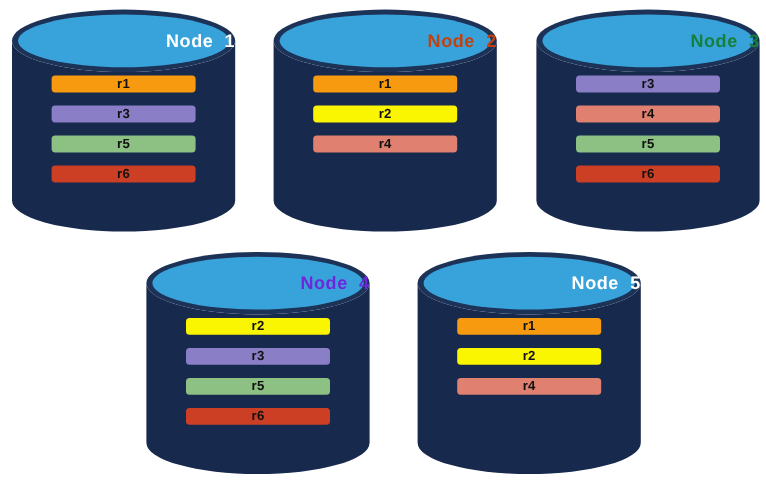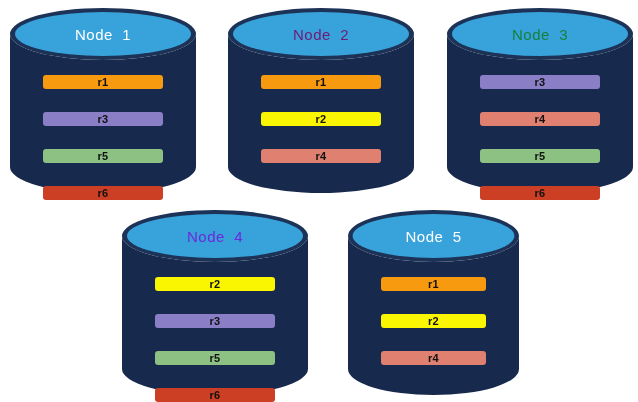--- a/index.html
+++ b/index.html
@@ -34,23 +34,23 @@
     width: 100%;
     height: 100%;
     display: block;
     overflow: visible;
   }
 
   .node-label {
     position: absolute;
     left: 0;
     width: 100%;
-    text-align: center;
+    text-align: right;
     color: #ffffff;
-    font-weight: normal;
+    font-weight: bold;
     font-size: 15px;
     letter-spacing: 0.5px;
     line-height: 1;
     white-space: pre;
     pointer-events: none;
   }
 
   .shard-stack {
     position: absolute;
     left: 0;
@@ -61,21 +61,20 @@
 
   .shard {
     position: relative;
     height: 14px;
     border-radius: 3px;
     margin-bottom: 11px;
     display: flex;
     align-items: center;
     justify-content: center;
     box-sizing: border-box;
-    margin-top: 12px;
   }
   .shard:last-child { margin-bottom: 0; }
 
   .shard-label {
     font-size: 11px;
     font-weight: bold;
     color: #111111;
     line-height: 1;
     letter-spacing: 0.2px;
   }
@@ -105,21 +104,21 @@
           <span class="shard-label" style="color: rgb(17, 17, 17);">r6</span>
         </div>
       </div>
     </div>
     <div class="node" style="left: 228px; top: 8px; width: 186px; height: 185px;">
       <svg class="cyl-svg" viewBox="0 0 186 185" preserveAspectRatio="none">
         <path d="M 0,26 L 0,159 A 93,26 0 0 0 186,159 L 186,26 A 93,26 0 0 1 0,26 Z" fill="#17294C"></path>
         <ellipse cx="93" cy="26" rx="93" ry="26" fill="#1D3257"></ellipse>
         <ellipse cx="93" cy="26" rx="88" ry="22" fill="#38A3DB"></ellipse>
       </svg>
-      <div class="node-label" style="top: 19px; color: #701a75;">Node  2</div>
+      <div class="node-label" style="top: 19px; color: #c2410c;">Node  2</div>
       <div class="shard-stack" style="top: 55px; padding-left: 33px; padding-right: 33px; box-sizing: border-box;">
         <div class="shard" style="background: rgb(248, 154, 16);">
           <span class="shard-label" style="color: rgb(17, 17, 17);">r1</span>
         </div>
         <div class="shard" style="background: rgb(250, 245, 0);">
           <span class="shard-label" style="color: rgb(17, 17, 17);">r2</span>
         </div>
         <div class="shard" style="background: rgb(223, 128, 112);">
           <span class="shard-label" style="color: rgb(17, 17, 17);">r4</span>
         </div>
@@ -162,21 +161,21 @@
           <span class="shard-label" style="color: rgb(17, 17, 17);">r3</span>
         </div>
         <div class="shard" style="background: rgb(140, 193, 131);">
           <span class="shard-label" style="color: rgb(17, 17, 17);">r5</span>
         </div>
         <div class="shard" style="background: rgb(204, 63, 37);">
           <span class="shard-label" style="color: rgb(17, 17, 17);">r6</span>
         </div>
       </div>
     </div>
-    <div class="node" style="left: 348px; top: 210px; width: 171px; height: 185px;">
+    <div class="node" style="left: 348px; top: 210px; width: 186px; height: 185px;">
       <svg class="cyl-svg" viewBox="0 0 186 185" preserveAspectRatio="none">
         <path d="M 0,26 L 0,159 A 93,26 0 0 0 186,159 L 186,26 A 93,26 0 0 1 0,26 Z" fill="#17294C"></path>
         <ellipse cx="93" cy="26" rx="93" ry="26" fill="#1D3257"></ellipse>
         <ellipse cx="93" cy="26" rx="88" ry="22" fill="#38A3DB"></ellipse>
       </svg>
       <div class="node-label" style="top: 19px; color: rgb(255, 255, 255);">Node  5</div>
       <div class="shard-stack" style="top: 55px; padding-left: 33px; padding-right: 33px; box-sizing: border-box;">
         <div class="shard" style="background: rgb(248, 154, 16);">
           <span class="shard-label" style="color: rgb(17, 17, 17);">r1</span>
         </div>

